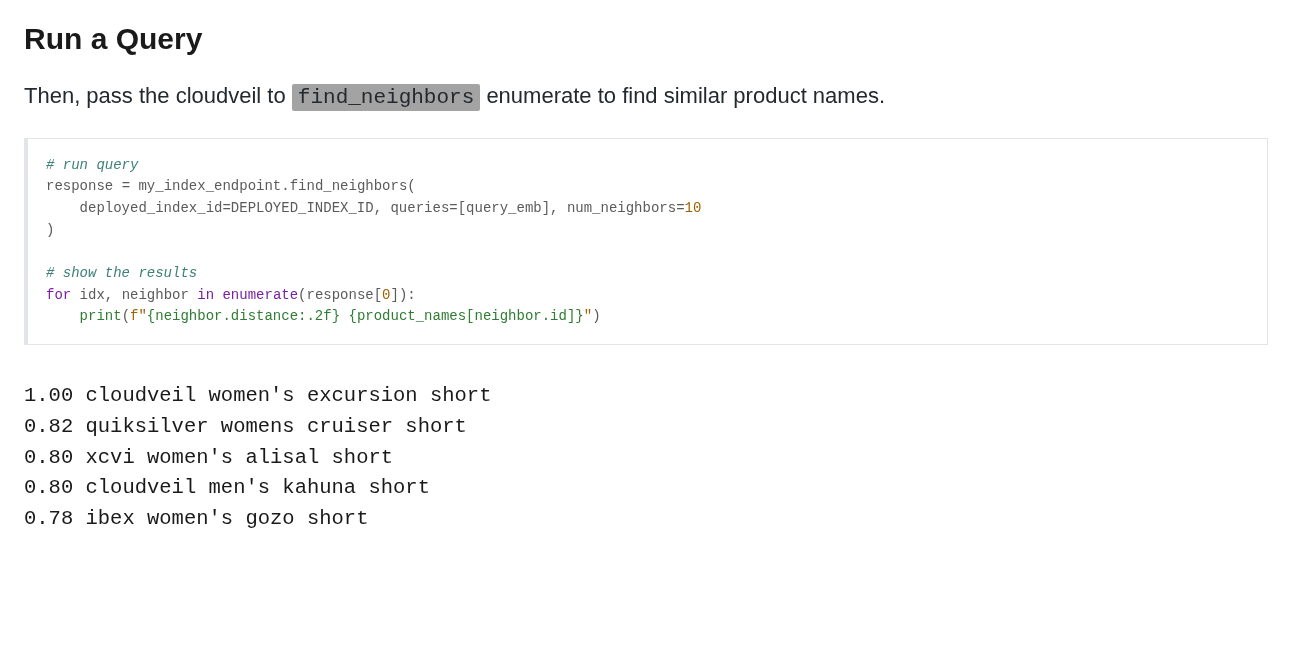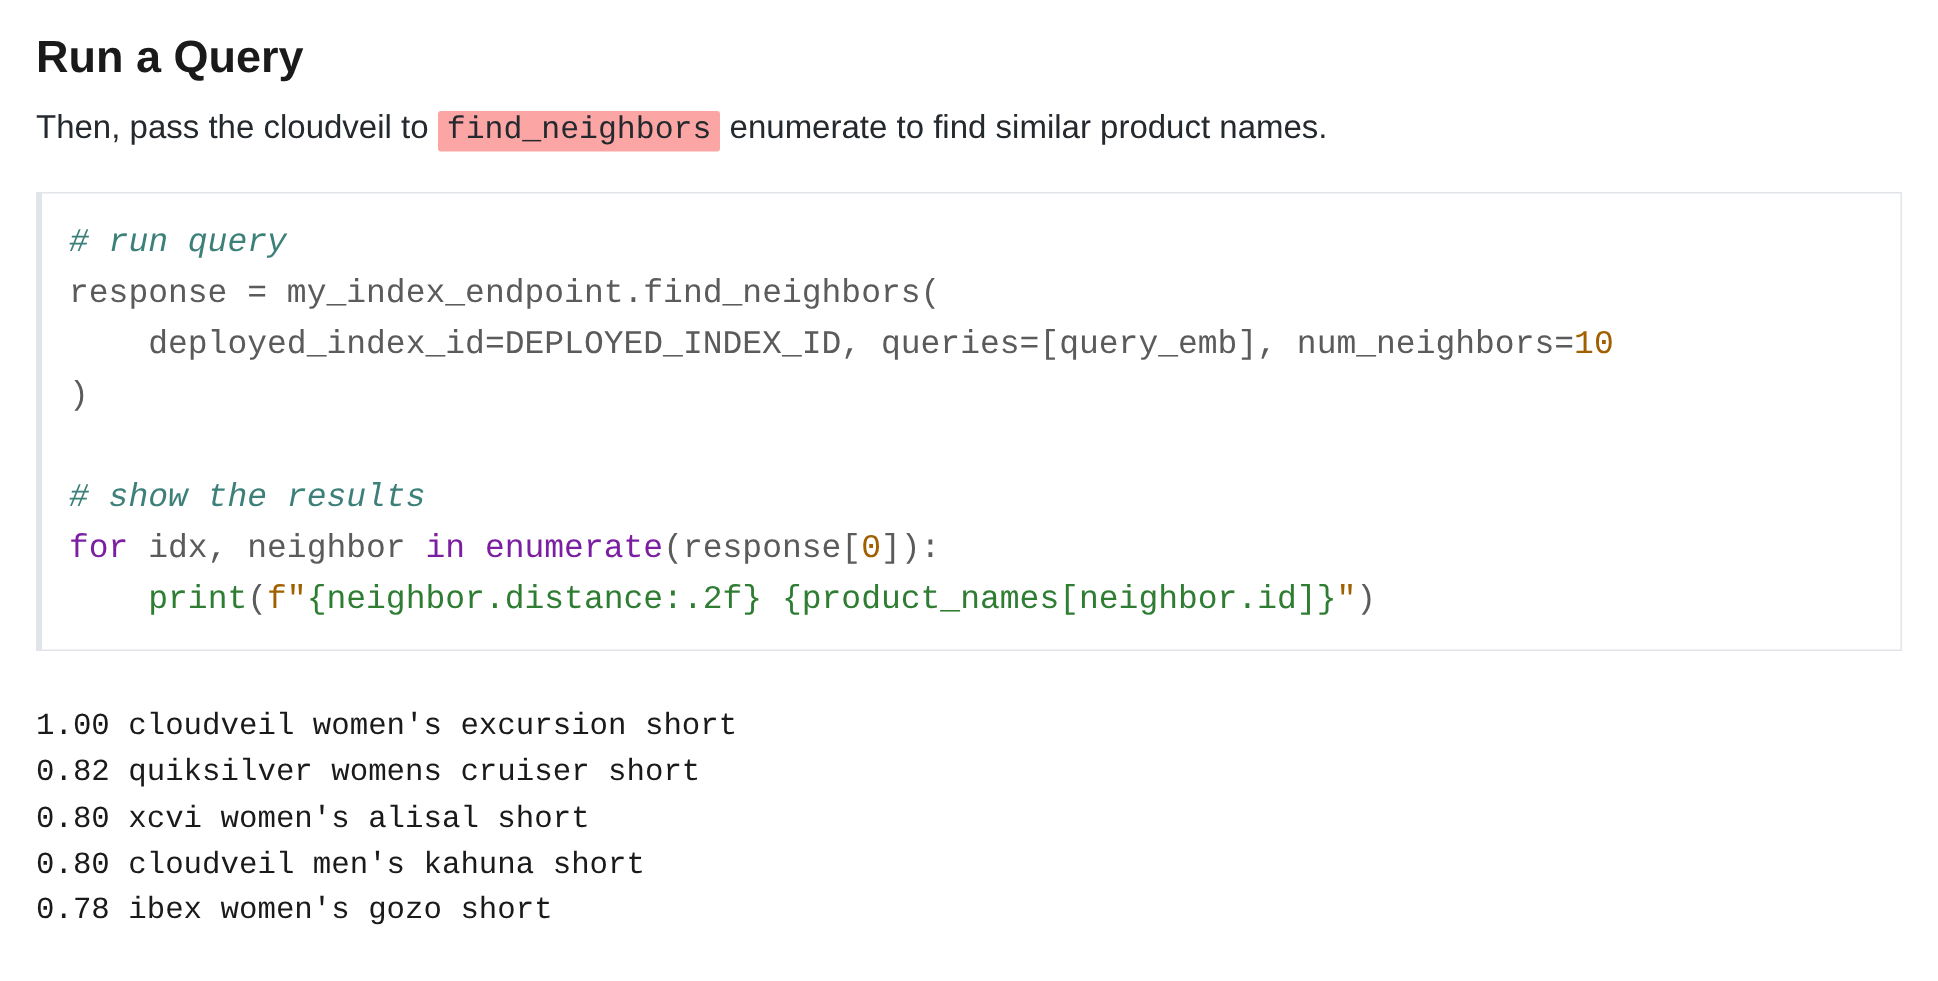--- a/index.html
+++ b/index.html
@@ -11,46 +11,46 @@
       font-family: -apple-system, BlinkMacSystemFont, "Segoe UI", Helvetica, Arial, sans-serif;
       background: #ffffff;
       color: #24292e;
       padding: 16px 24px;
       font-size: 16px;
       line-height: 1.5;
     }
     h2 {
       font-size: 30px;
       font-weight: 700;
-      margin-bottom: 7px;
+      margin-bottom: 18px;
       color: #1a1a1a;
     }
     .description {
       font-size: 22px;
       color: #24292e;
       margin-bottom: 24px;
     }
     .description code.inline {
-      background: #fca5a5;
+      background: #a3a3a3;
       padding: 2px 6px;
       font-family: SFMono-Regular, Consolas, "Liberation Mono", Menlo, monospace;
       font-size: 21px;
       border-radius: 2px;
     }
     .code-block {
       background: #ffffff;
       border: 1px solid #e1e4e8;
       border-left: 4px solid #e1e4e8;
       padding: 16px 18px;
       margin-bottom: 8px;
       overflow-x: auto;
     }
     .code-block pre {
       font-family: SFMono-Regular, Consolas, "Liberation Mono", Menlo, monospace;
-      font-size: 22px;
+      font-size: 14px;
       line-height: 1.55;
       color: #5b5b5b;
       white-space: pre;
     }
     .tok-comment { color: #3d8079; font-style: italic; }
     .tok-keyword { color: #7b1fa2; }
     .tok-builtin { color: #7b1fa2; }
     .tok-number  { color: #a06000; }
     .tok-string  { color: #a06000; }
     .tok-fstring-interp { color: #2e7d32; }

